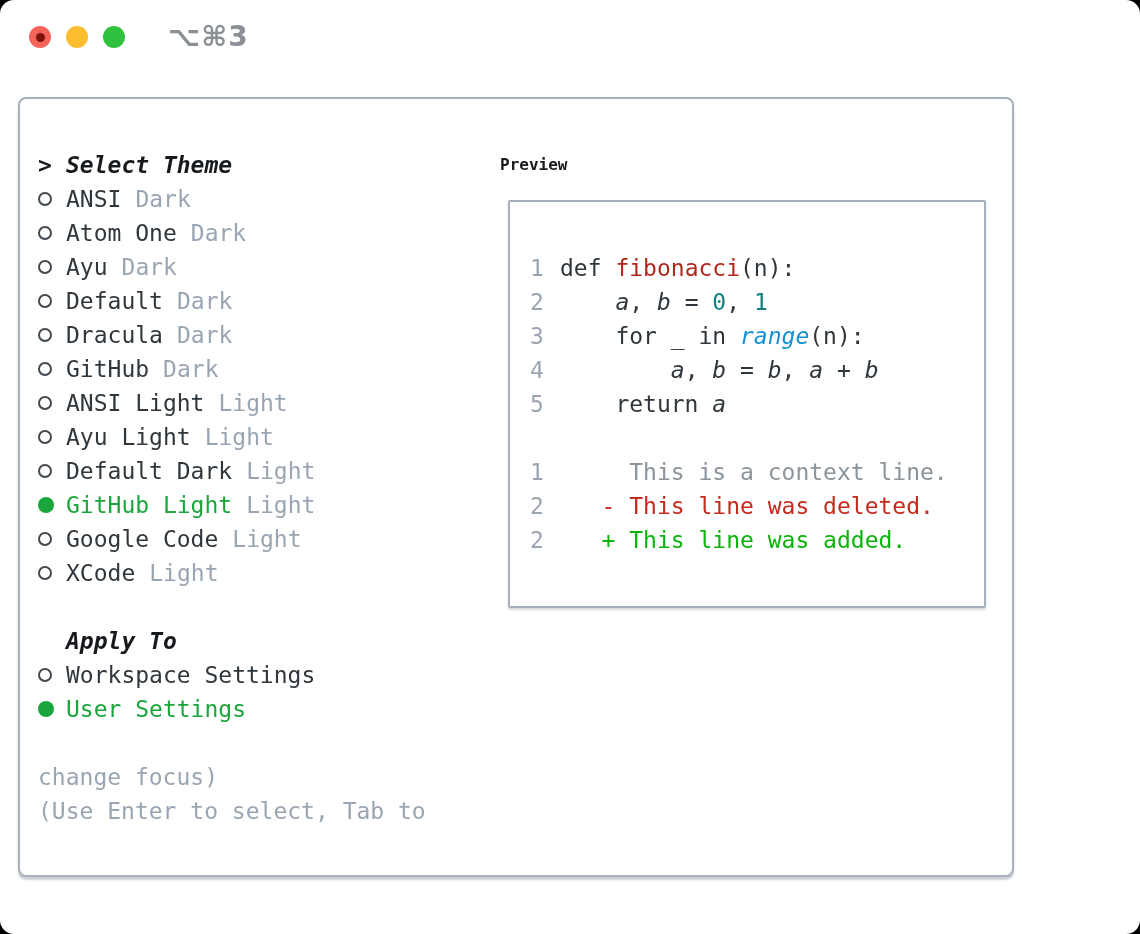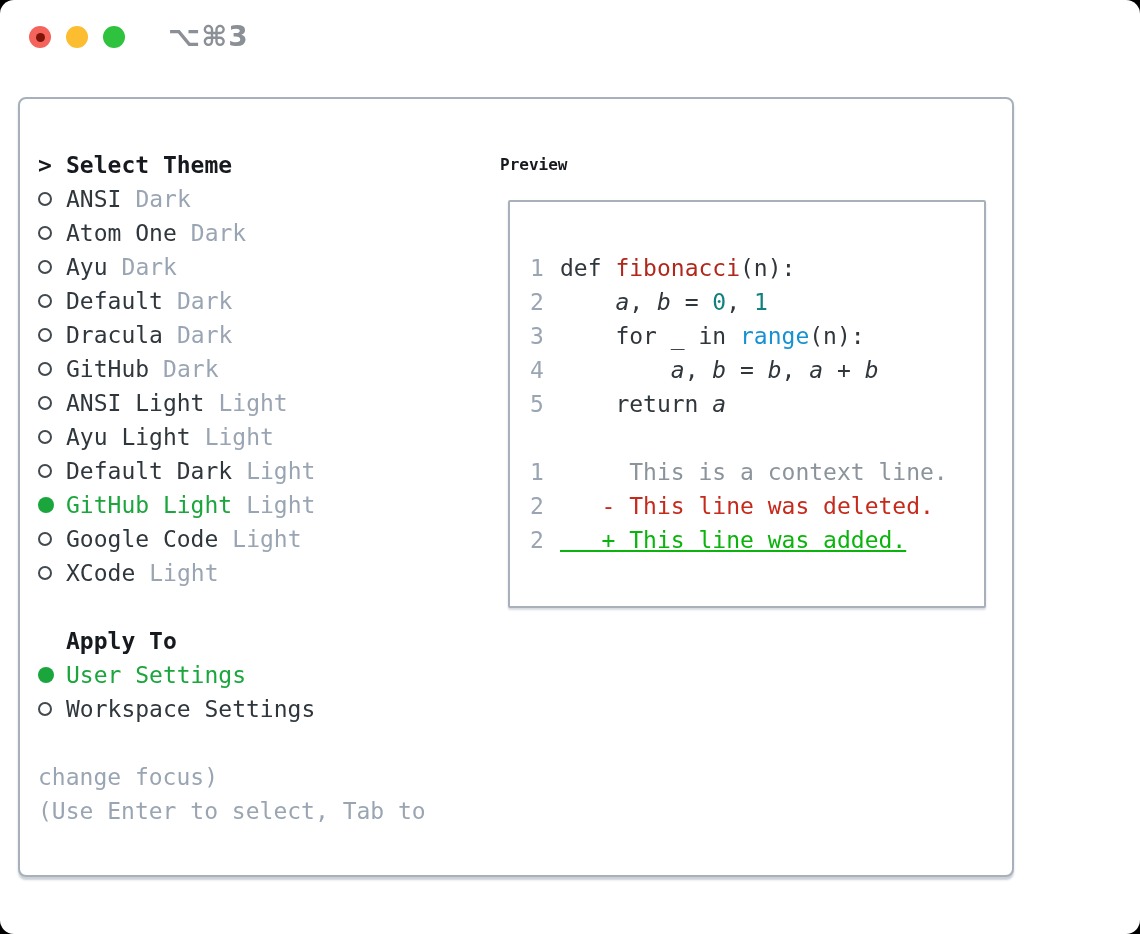--- a/index.html
+++ b/index.html
@@ -31,21 +31,21 @@
   .panel{
     position:absolute;left:18px;top:97px;width:996px;height:780px;
     border:2px solid var(--border-gray);border-radius:8px;
     background:#fff;box-sizing:border-box;
     box-shadow:0 3px 2px rgba(140,150,165,.45);
   }
   .left-col{position:absolute;left:18px;top:49px;width:440px;}
   .row{display:flex;align-items:center;height:34px;font-size:23px;color:var(--text-dark);white-space:pre;}
   .marker-col{display:inline-flex;align-items:center;width:28px;flex:0 0 28px;}
   .prompt{font-weight:700;color:var(--header-black);}
-  .header-text{font-weight:700;color:var(--header-black);}
+  .header-text{font-weight:700;color:var(--header-black);font-style:italic;}
   .radio{width:14px;height:14px;border:2.5px solid #42494f;border-radius:50%;box-sizing:border-box;}
   .radio.sel{width:16px;height:16px;border:none;background:var(--accent-green);}
   .t-name.sel{color:var(--accent-green);}
   .t-tag{color:var(--muted);margin-left:14px;}
   .o-label.sel{color:var(--accent-green);}
   .hint-line{color:var(--muted);}
   .spacer{height:34px;}
   
   .right-col{position:absolute;left:480px;top:49px;}
   .preview-heading{height:34px;line-height:34px;font-size:16px;font-weight:700;color:var(--header-black);}
@@ -55,25 +55,25 @@
     border:2px solid var(--border-gray);border-radius:2px;
     padding:49px 0 0 20px;
     box-shadow:0 2px 2px rgba(140,150,165,.35);
     background:#fff;
   }
   .code-line{height:34px;line-height:34px;font-size:23px;white-space:pre;color:var(--text-dark);}
   .lnum{display:inline-block;width:30px;color:var(--muted);}
   .c-plain{color:var(--text-dark);}
   .c-func{color:var(--func-red);}
   .c-num{color:var(--num-teal);}
-  .c-call{color:var(--call-blue);}
+  .c-call{color:var(--call-blue);font-style:italic;}
   .c-var{color:var(--text-dark);font-style:italic;}
   .c-context{color:var(--context-gray);}
   .c-del{color:var(--deleted-red);}
-  .c-add{color:var(--added-green);text-decoration:underline;}
+  .c-add{color:var(--added-green);}
 </style>
 </head>
 <body>
 
 <div class="window">
 
   <div class="titlebar">
     <div class="tl tl-red">
       <span class="tl-dot"></span>
     </div>
@@ -106,22 +106,22 @@
         </div>
 
       <div class="spacer"></div>
 
       <div class="row">
         <span class="marker-col"></span>
         <span class="header-text">Apply To</span>
       </div>
 
       <div id="apply-list">
+          <div class="row apply-row"><span class="marker-col"><span class="radio"></span></span><span class="o-label">Workspace Settings</span></div>
           <div class="row apply-row"><span class="marker-col"><span class="radio sel"></span></span><span class="o-label sel">User Settings</span></div>
-          <div class="row apply-row"><span class="marker-col"><span class="radio"></span></span><span class="o-label">Workspace Settings</span></div>
         </div>
 
       <div class="spacer"></div>
 
       <div id="hint">
           <div class="row hint-line">change focus)</div>
           <div class="row hint-line">(Use Enter to select, Tab to</div>
         </div>
     </div>
 

